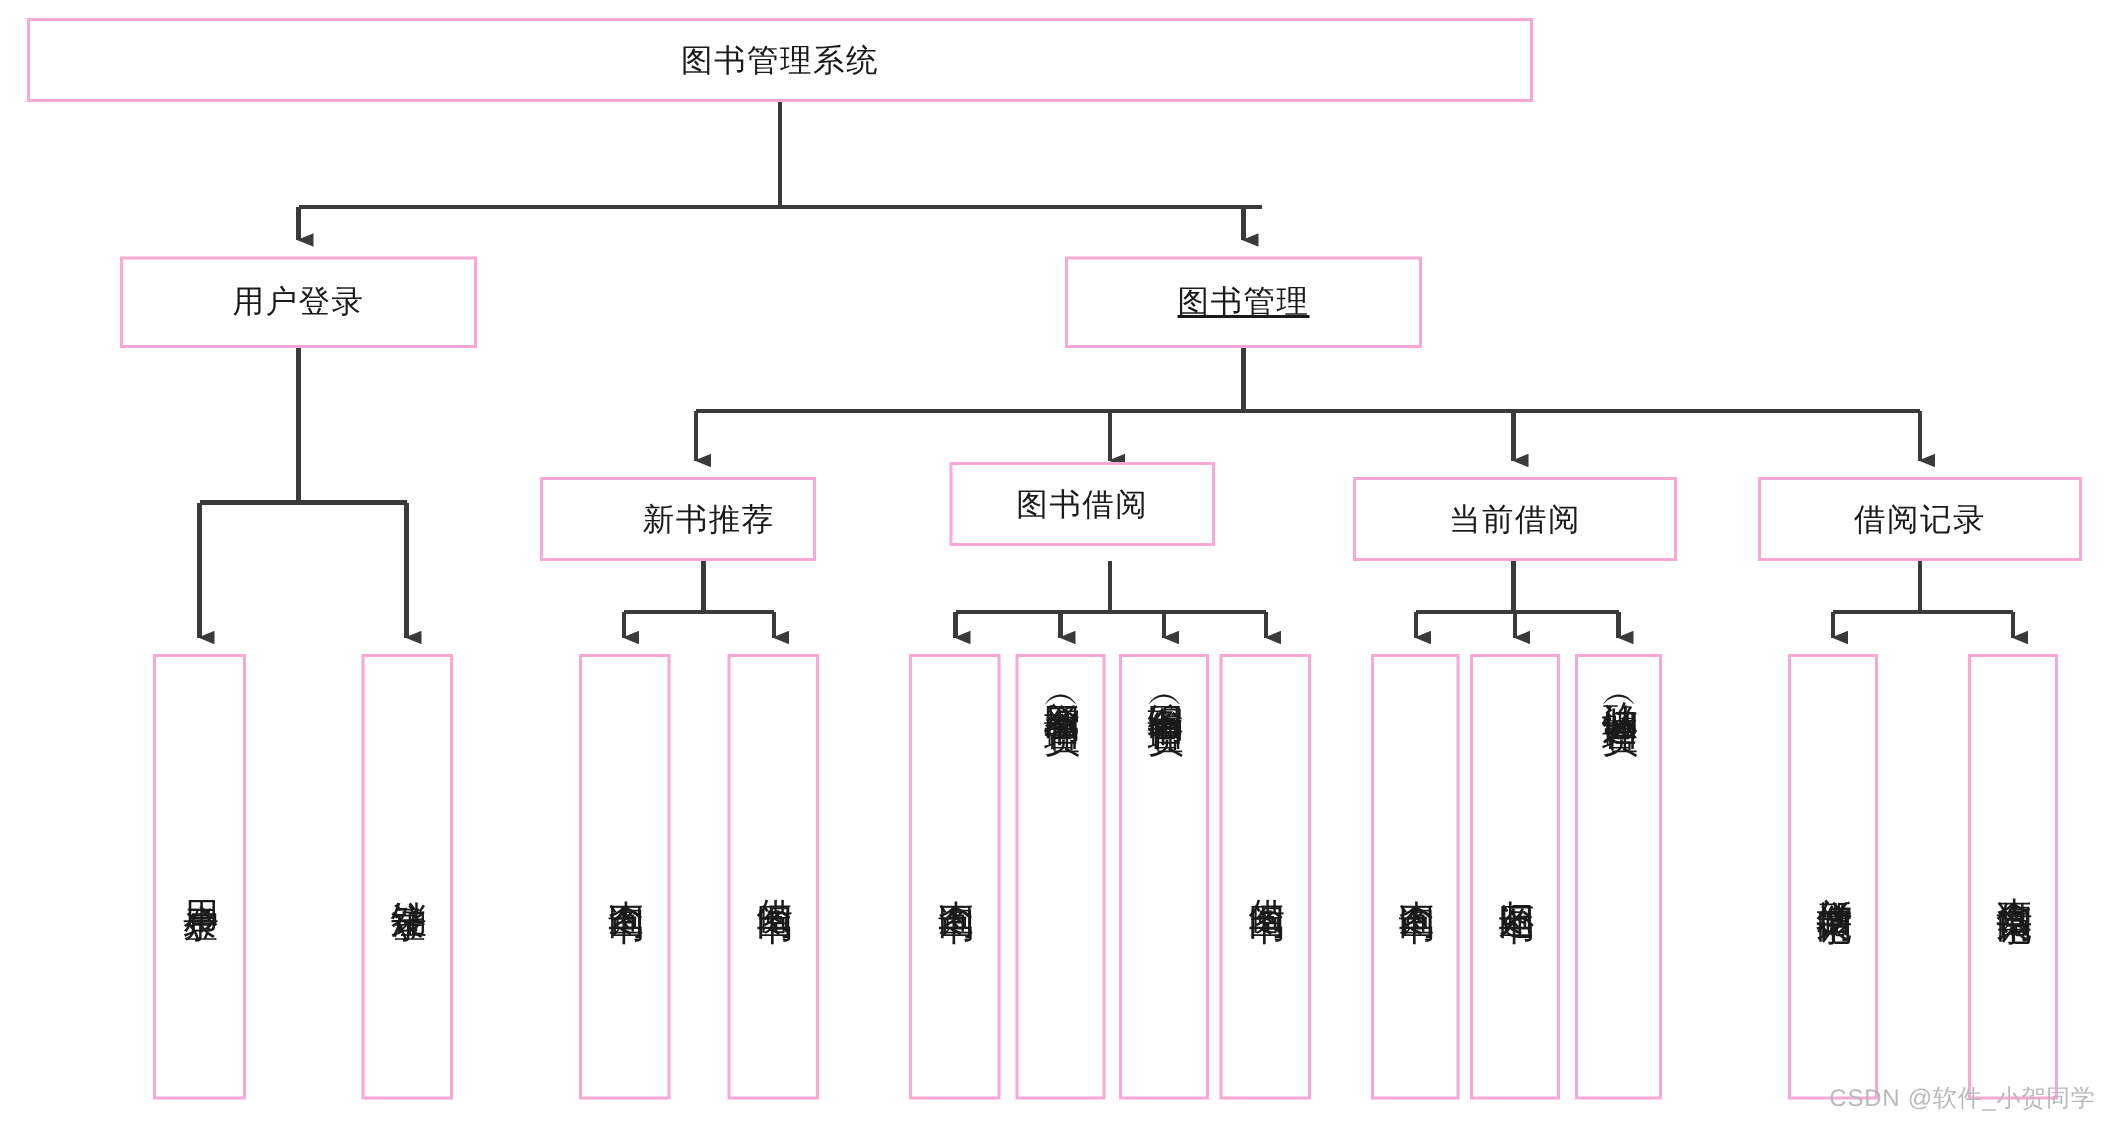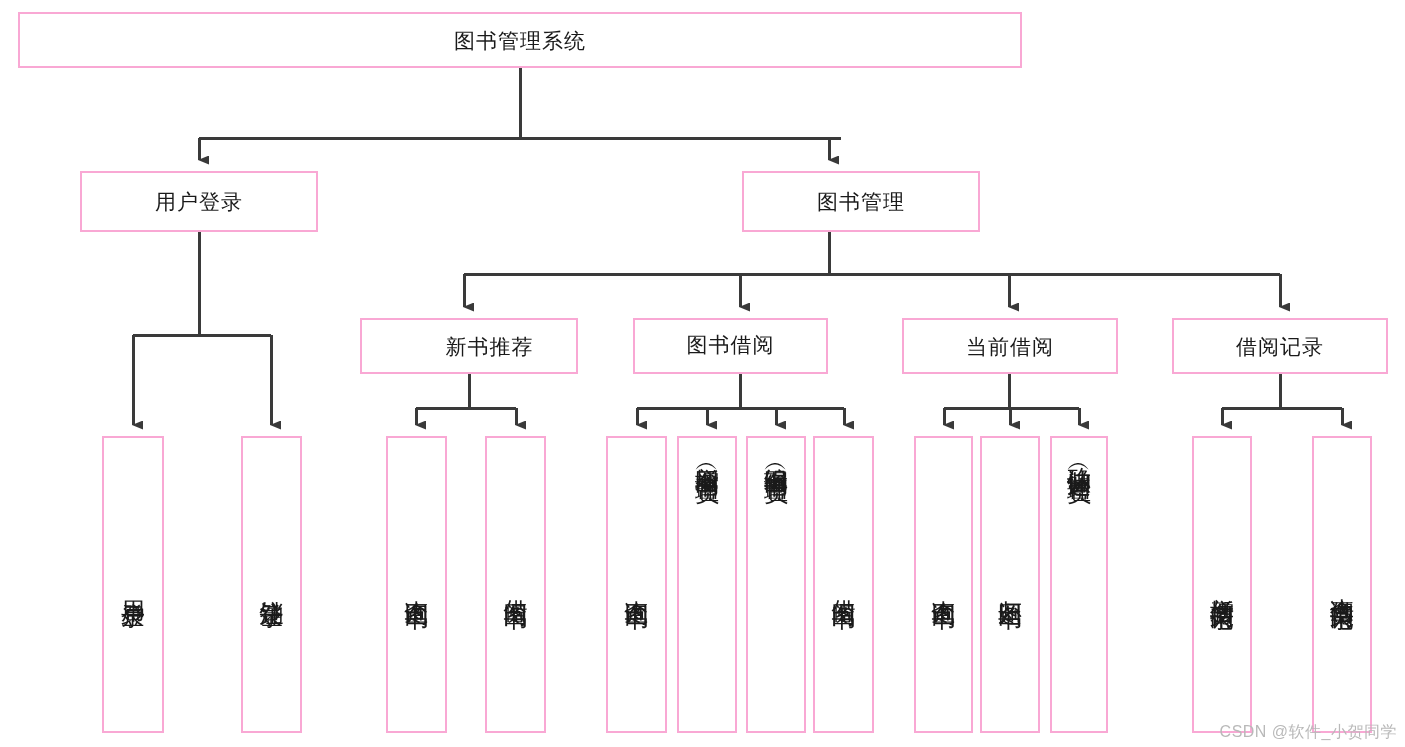--- a/index.html
+++ b/index.html
@@ -146,29 +146,29 @@
   </svg>
 
   <div class="node-box node-horizontal node-root" style="left:18px; top:12px; width:1004px; height:56px;">
     <span class="node-label">图书管理系统</span>
   </div>
 
   <div class="node-box node-horizontal" style="left:80px; top:171px; width:238px; height:61px;">
     <span class="node-label">用户登录</span>
   </div>
 
-  <div class="node-box node-horizontal" style="left:742px; top:171px; width:238px; height:61px;">
+  <div class="node-box node-horizontal" style="left:710px; top:171px; width:238px; height:61px;text-decoration:underline;">
     <span class="node-label">图书管理</span>
   </div>
 
-  <div class="node-box node-horizontal" style="left:360px; top:318px; width:218px; height:56px;padding-left:41px;">
+  <div class="node-box node-horizontal" style="left:360px; top:318px; width:184px; height:56px;padding-left:41px;">
     <span class="node-label">新书推荐</span>
   </div>
 
-  <div class="node-box node-horizontal" style="left:633px; top:318px; width:195px; height:56px;font-family:Liberation Mono, monospace;">
+  <div class="node-box node-horizontal" style="left:633px; top:308px; width:177px; height:56px;">
     <span class="node-label">图书借阅</span>
   </div>
 
   <div class="node-box node-horizontal" style="left:902px; top:318px; width:216px; height:56px;">
     <span class="node-label">当前借阅</span>
   </div>
 
   <div class="node-box node-horizontal" style="left:1172px; top:318px; width:216px; height:56px;">
     <span class="node-label">借阅记录</span>
   </div>

